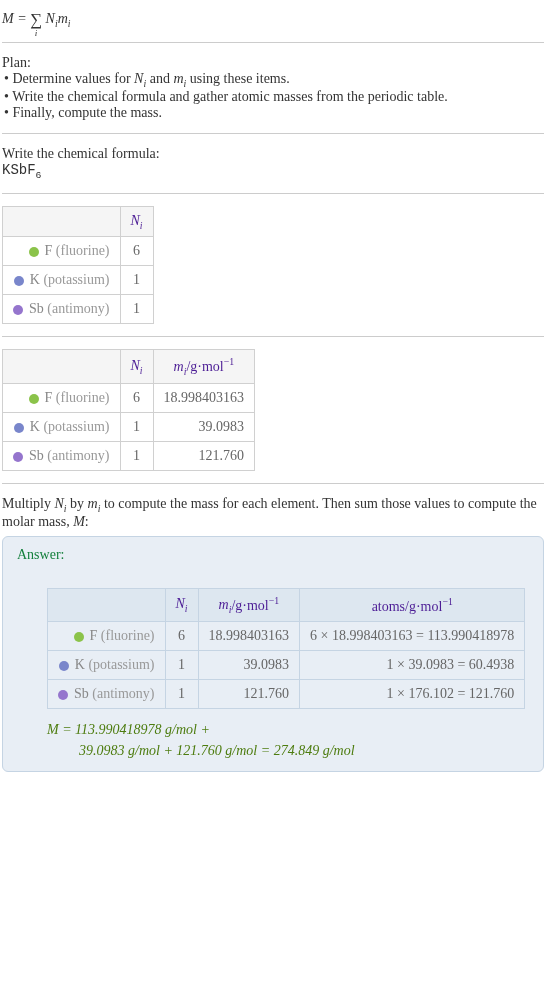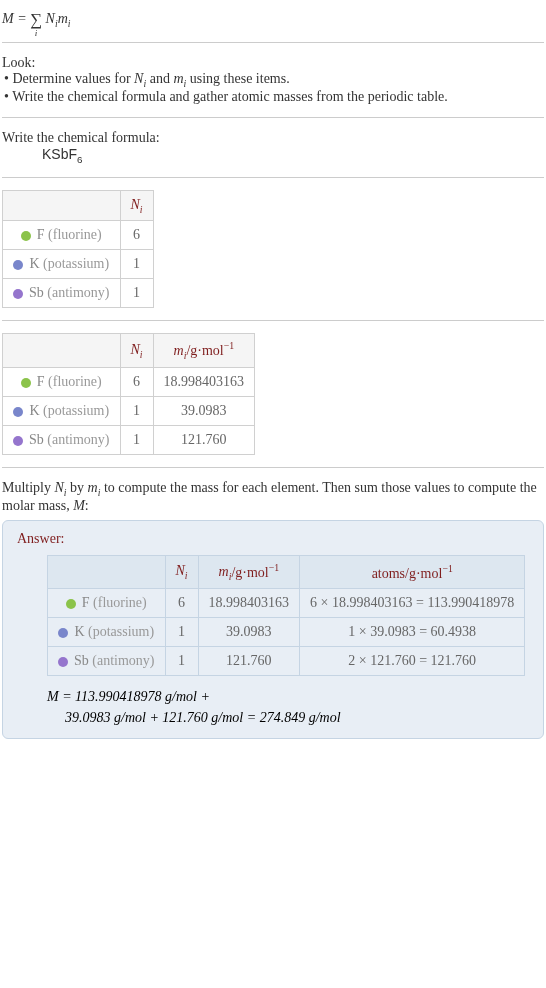--- a/index.html
+++ b/index.html
@@ -58,27 +58,27 @@
     .bullet-list li::before {
       content: "• ";
     }
     table {
       border-collapse: collapse;
       margin: 6px 0;
     }
     th, td {
       border: 1px solid #d0d0d0;
       padding: 6px 10px;
-      text-align: center;
+      text-align: right;
       font-weight: normal;
       color: #666;
     }
     th {
       background: #f5f5f5;
-      color: #7f1d1d;
+      color: #4c1d95;
     }
     td:first-child {
       color: #888;
     }
     .num-cell {
       text-align: center;
     }
     .element-dot {
       display: inline-block;
       width: 10px;
@@ -94,72 +94,72 @@
       color: #999;
     }
     .answer-box {
       background: #e8eef5;
       border: 1px solid #c5d4e3;
       border-radius: 6px;
       padding: 10px 14px;
       margin-top: 6px;
     }
     .answer-label {
-      color: #7f1d1d;
-      margin-bottom: 8px;
+      color: #15803d;
+      margin-bottom: 25px;
       font-family: Liberation Serif, serif;
     }
     .answer-box table {
       margin-left: 30px;
     }
     .answer-box th, .answer-box td {
       border: 1px solid #c5d4e3;
       background: transparent;
     }
     .answer-box th {
       background: #dde7f0;
     }
     .answer-formula {
       margin-left: 30px;
       margin-top: 10px;
-      color: #000000;
+      color: #4d7c0f;
       font-style: italic;
       line-height: 1.5;
     }
     .indent2 {
-      margin-left: 18px;
+      margin-left: 32px;
       font-style: italic;
     }
     .formula-text {
-      font-family: Liberation Sans, sans-serif;
-      margin-left: 40px;
+      font-family: Liberation Mono, monospace;
     }
     .ital { font-style: italic; }
     .header-cell {
       text-align: center;
     }
   </style>
 </head>
 <body>
 
 <div class="section">
   <div class="math-line">
     <span>M = </span>
     <span class="sigma">∑<span class="sigma-sub">i</span></span>
     <span> N<span class="sub">i</span>m<span class="sub">i</span></span>
   </div>
 </div>
 
 <hr class="hr">
 
 <div class="section">
-  <div>Look:</div>
+  <div>Plan:</div>
   <ul class="bullet-list">
     <li>Determine values for <span class="ital">N<span class="sub">i</span></span> and <span class="ital">m<span class="sub">i</span></span> using these items.</li>
     <li>Write the chemical formula and gather atomic masses from the periodic table.</li>
+    <li>Finally, compute the mass.</li>
   </ul>
 </div>
 
 <hr class="hr">
 
 <div class="section">
   <div>Write the chemical formula:</div>
   <div class="formula-text">
     <span>KSbF</span><span class="sub" style="font-style:normal">6</span>
   </div>
@@ -246,21 +246,21 @@
     <tr>
       <td><span class="element-dot dot-k"></span><span>K</span> <span class="element-name">(potassium)</span></td>
       <td class="num-cell">1</td>
       <td>39.0983</td>
       <td>1 × 39.0983 = 60.4938</td>
     </tr>
     <tr>
       <td><span class="element-dot dot-sb"></span><span>Sb</span> <span class="element-name">(antimony)</span></td>
       <td class="num-cell">1</td>
       <td>121.760</td>
-      <td>2 × 121.760 = 121.760</td>
+      <td>1 × 176.102 = 121.760</td>
     </tr>
   </tbody>
     </table>
   <div class="answer-formula">
     <div>M = 113.990418978 g/mol +</div>
     <div class="indent2">39.0983 g/mol + 121.760 g/mol = 274.849 g/mol</div>
   </div>
 </div>
 
 </body></html>

